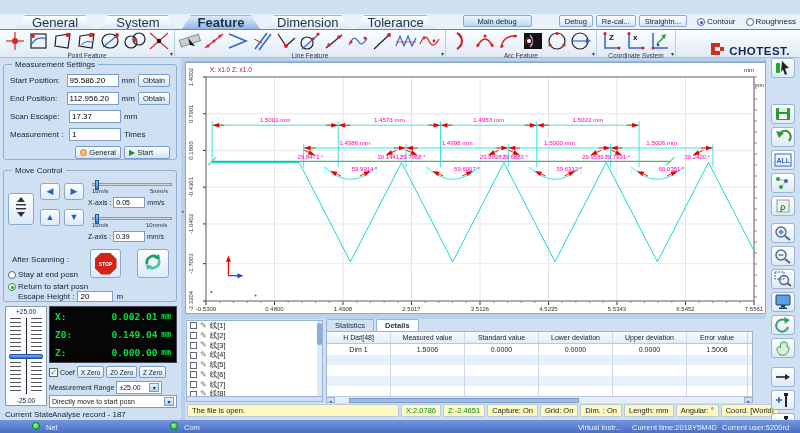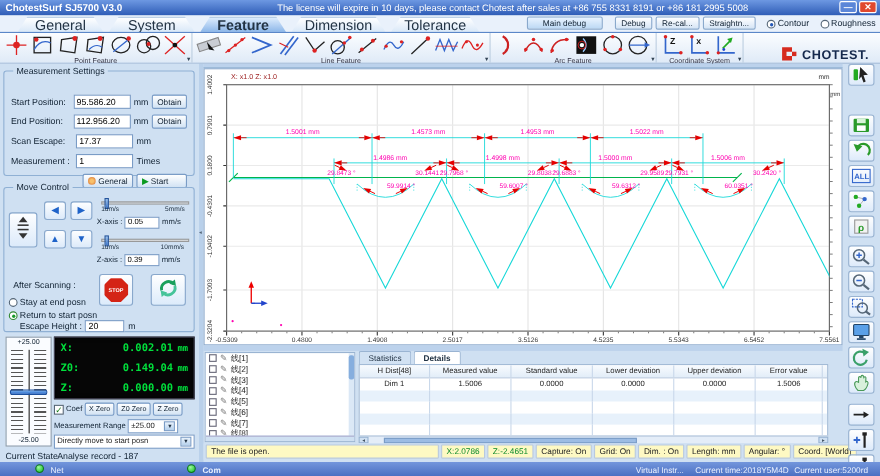--- a/index.html
+++ b/index.html
@@ -10,21 +10,21 @@
 #license{position:absolute;left:252px;top:2px;font-weight:normal;font-size:8.5px;white-space:nowrap}
 .winbtn{position:absolute;top:1px;width:16px;height:11px;border:1px solid #fff;border-radius:2px;color:#fff;font-size:8px;line-height:9px;text-align:center}
 #min-btn{right:21px;background:#5b86d8}
 #close-btn{right:3px;background:#e0482e}
 
 #tabrow{position:absolute;left:0;top:14px;width:800px;height:15px;background:#e9f1fb;display:flex;align-items:flex-end;padding-left:16px}
 .tab{height:14px;min-width:78px;padding:0 12px;margin-right:5px;display:flex;align-items:center;justify-content:center;clip-path:polygon(9px 0,calc(100% - 9px) 0,100% 100%,0 100%);background:linear-gradient(#ffffff,#d9e8f8);font-size:13px;color:#234;border-top:1px solid #9ab8d8}
 .tab.active{background:linear-gradient(#ddecfd,#8db7e9);font-weight:bold}
 #tabrow-right{position:absolute;right:4px;top:15px;display:flex;align-items:center}
 .tbtn{height:12px;border:1px solid #8aa9cc;border-radius:2px;background:linear-gradient(#ffffff,#d5e4f5);font-size:7.5px;padding:0 5px;margin-left:3px;display:flex;align-items:center;color:#123}
-.tbtn.main{background:linear-gradient(#eaf4ff,#bcd8f4);margin-right:8px;padding:0 14px}
+.tbtn.main{background:linear-gradient(#eaf4ff,#bcd8f4);margin-right:24px;padding:0 14px}
 .radio{width:8px;height:8px;border-radius:50%;border:1px solid #567;background:#fff;display:inline-block;margin:0 2px 0 10px;position:relative;vertical-align:middle}
 .radio.on::after{content:'';position:absolute;left:2px;top:2px;width:3px;height:3px;border-radius:50%;background:#2458b8}
 .rlabel{font-size:8px;color:#123}
 
 #toolbar{position:absolute;left:0;top:29px;width:800px;height:29px;background:linear-gradient(#fbfdff,#dfeaf7);border-top:1px solid #5b87c8;border-bottom:1px solid #a9bfd9;display:flex}
 .tgroup{display:flex;flex-direction:column;border-right:1px solid #bccde0;padding:0 3px;position:relative}
 .ticons{display:flex;flex:1;align-items:center}
 .ticon{width:24px;height:22px;border:none;background:transparent;padding:0;display:block}
 .tlabel{font-size:6.5px;color:#334;text-align:center;line-height:7px;padding-bottom:1px}
 .tdrop{position:absolute;right:1px;bottom:0;font-size:6px;color:#345}
@@ -96,26 +96,20 @@
 
 #bottombar{position:absolute;left:0;top:420px;width:800px;height:13px;background:linear-gradient(#7396dc,#4a6fc2);color:#eaf1ff;font-size:7.5px}
 .led{position:absolute;top:2px;width:8px;height:8px;border-radius:50%;background:radial-gradient(circle at 35% 30%,#9cf89c,#0fc020);border:1px solid #0a7a12}
 .bbtext{position:absolute;top:2.5px;white-space:nowrap}
 </style>
 </head>
 <body>
 
 <div id="app">
 
-  <div id="titlebar">
-    <span>ChotestSurf SJ5700 V3.0</span>
-    <span id="license">The license will expire in 10 days, please contact Chotest after sales at +86 755 8331 8191 or +86 181 2995 5008</span>
-    <div class="winbtn" id="min-btn">—</div>
-    <div class="winbtn" id="close-btn">✕</div>
-  </div>
 
   <div id="tabrow">
       <div class="tab">General</div>
       <div class="tab">System</div>
       <div class="tab active">Feature</div>
       <div class="tab">Dimension</div>
       <div class="tab">Tolerance</div>
     </div>
   <div id="tabrow-right">
       <button class="tbtn main">Main debug</button>
@@ -294,21 +288,21 @@
           <path d="M2 2 h9 v4 h-5 v4 h5 v4 H2 Z" fill="#d62b1f"></path>
           <rect x="11" y="6" width="4" height="4" fill="#d62b1f"></rect>
         </svg>
         <span id="brandname">CHOTEST.</span>
       </div>
     </div>
 
   <div id="leftpanel">
     <div class="grp" style="left:3px;top:6px;width:174px;height:96px">
       <span class="grp-title">Measurement Settings</span>
-      <div class="row" style="margin-top:20px">
+      <div class="row" style="margin-top:8px">
         <span class="lbl" style="width:56px">Start Position:</span>
         <input class="inp" style="width: 52px;" value="95.586.20">
         <span class="lbl">mm</span>
         <button class="sbtn">Obtain</button>
       </div>
       <div class="row">
         <span class="lbl" style="width:56px">End Position:</span>
         <input class="inp" style="width: 52px;" value="112.956.20">
         <span class="lbl">mm</span>
         <button class="sbtn">Obtain</button>
@@ -958,16 +952,16 @@
         </svg></button>
     </div>
 
   <div id="bottombar">
     <span class="bbtext" style="left:578px">Virtual Instr...</span>
     <span class="bbtext" style="left:632px">Current time:2018Y5M4D</span>
     <span class="bbtext" style="left:722px">Current user:5200rd</span>
   <span class="led" style="left: 32px;"></span>
       <span class="bbtext" style="left: 46px;">Net</span>
       <span class="led" style="left: 170px;"></span>
-      <span class="bbtext" style="left: 184px; font-weight: bold;">Com</span>
+      <span class="bbtext" style="left: 184px;">Com</span>
     </div>
 
 </div>
 
 </body></html>

